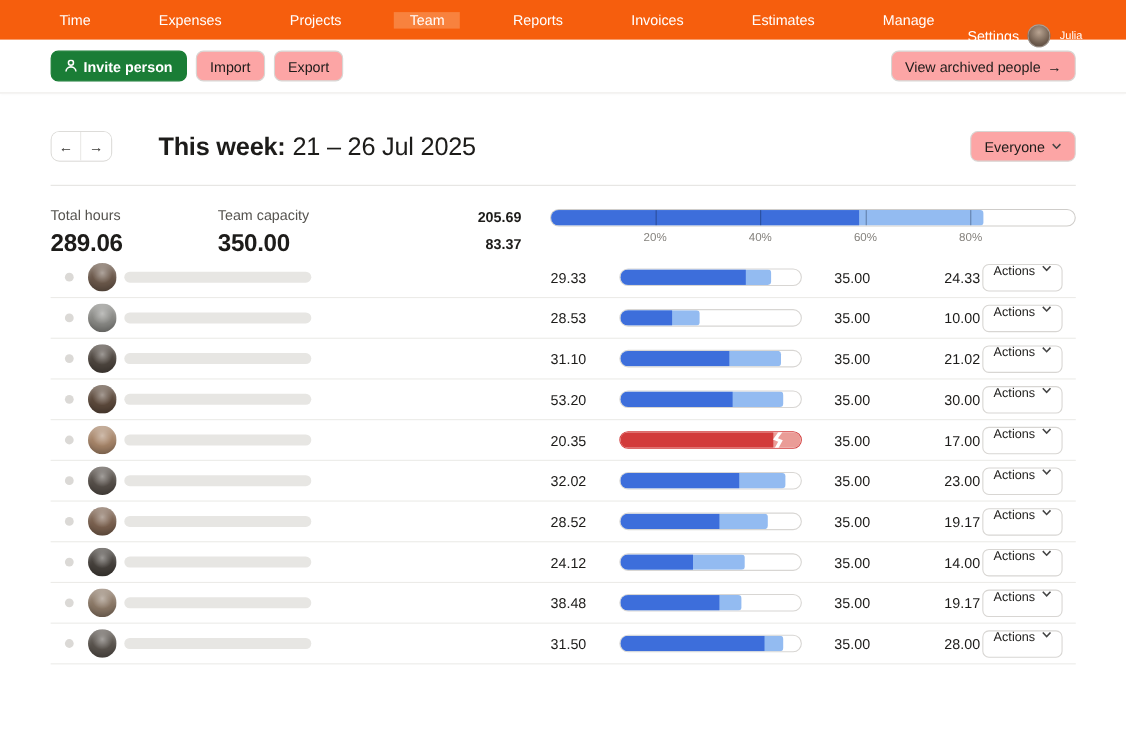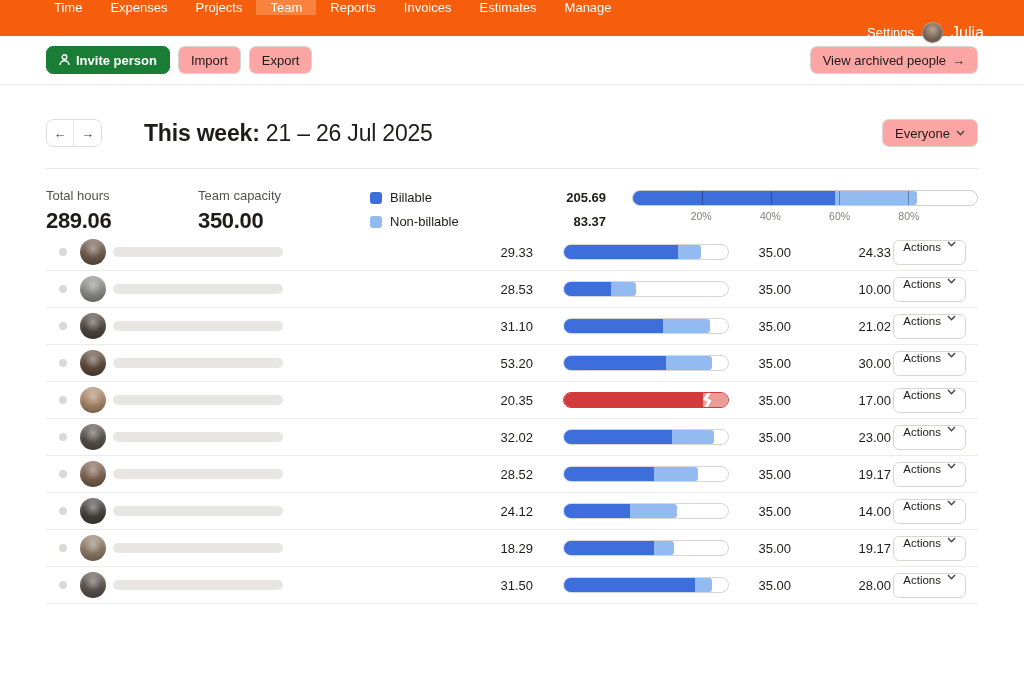--- a/index.html
+++ b/index.html
@@ -2,30 +2,30 @@
 <html style="--nav-bg: #f65e0d; --nav-active-bg: #f8823e; --green: #1a7d36; --billable: #3d6edb; --non-billable: #93bbf1; --over-red: #d23b3b; --over-red-light: #ea9c97;"><head>
 <meta charset="utf-8">
 <style>
   * { margin:0; padding:0; box-sizing:border-box; }
   html,body { width:1024px; height:676px; background:#fff; overflow:hidden;
     font-family:"Liberation Sans", sans-serif; color:#1d1c1a; }
 
   
   .nav { height:36px; background:var(--nav-bg); display:flex; align-items:stretch;
     justify-content:space-between; padding:0 40px 0 40px; }
-  .nav-left { display:flex; align-items:flex-start; }
+  .nav-left { display:flex; align-items:center;gap:34px; }
   .nav-item { background:transparent; border:none; color:#fff; font-size:13px;
     padding:0 14px; cursor:pointer; font-family:inherit; }
   .nav-item.active { background:var(--nav-active-bg); }
   .nav-right { display:flex; align-items:center; gap:8px;margin-top:29px; }
   .nav-settings { background:transparent; border:none; color:#fff; font-size:13px; cursor:pointer; font-family:inherit; }
   .nav-avatar { width:21px; height:21px; border-radius:50%;
     background:radial-gradient(circle at 50% 35%, #b9a492 0%, #6e5c4e 60%, #4a3d33 100%);
     box-shadow:inset 0 0 0 1px rgba(255,255,255,.35); }
-  .nav-user { color:#fff; font-size:16px; }
+  .nav-user { color:#fff; font-size:10px; }
 
   
   .toolbar { height:49px; display:flex; align-items:center; justify-content:space-between;
     padding:0 46px; border-bottom:1px solid #eceae7; box-shadow:0 1px 2px rgba(0,0,0,.03); }
   .toolbar-left { display:flex; gap:8px; }
   .btn { display:inline-flex; align-items:center; gap:6px; height:28px; padding:0 12px;
     border-radius:7px; border:1px solid #d8d6d3; background:#fca5a5; color:#1d1c1a;
     font-size:13px; cursor:pointer; font-family:inherit; }
   .btn-green { background:var(--green); border-color:var(--green); color:#fff; font-weight:700; }
 
@@ -159,30 +159,20 @@
 
   <section class="summary">
     <div class="stat">
       <div class="stat-label">Total hours</div>
       <div class="stat-value">289.06</div>
     </div>
     <div class="stat cap">
       <div class="stat-label">Team capacity</div>
       <div class="stat-value">350.00</div>
     </div>
-    <div class="legend">
-        <div class="legend-row">
-          <span class="swatch" style="background: rgb(61, 110, 219);"></span>
-          <span>Billable</span>
-        </div>
-        <div class="legend-row">
-          <span class="swatch" style="background: rgb(147, 187, 241);"></span>
-          <span>Non-billable</span>
-        </div>
-      </div>
     <div class="legend-values">
         <span>205.69</span>
         <span>83.37</span>
       </div>
     <div class="progress-wrap">
       <div class="progress">
         <span class="fill light" style="width: 82.6%;"></span>
         <span class="fill dark" style="width: 58.8%;"></span>
       <span class="notch" style="left: 20%;"></span>
           <span class="notch" style="left: 40%;"></span>
@@ -383,21 +373,21 @@
               <path d="M1 1 L4.5 4.7 L8 1" fill="none" stroke="#444" stroke-width="1.4"></path>
             </svg>
       </button>
     </span>
   </div>
 
   <div class="row grid">
     <span class="dot"></span>
     <span class="avatar" style="background: radial-gradient(circle at 50% 35%, rgba(255, 255, 255, 0.45), rgba(255, 255, 255, 0) 45%), rgb(141, 122, 104);"></span>
     <span class="name-ph"></span>
-    <span class="num">18.29</span>
+    <span class="num">38.48</span>
     <span></span>
     <span class="rowbar">
       <span class="fill light" style="width: 67.1%;"></span>
       <span class="fill dark" style="width: 54.8%;"></span>
 
     </span>
     <span class="num">35.00</span>
     <span class="num">19.17</span>
     <span class="actions-cell">
       <button class="actions-btn">

